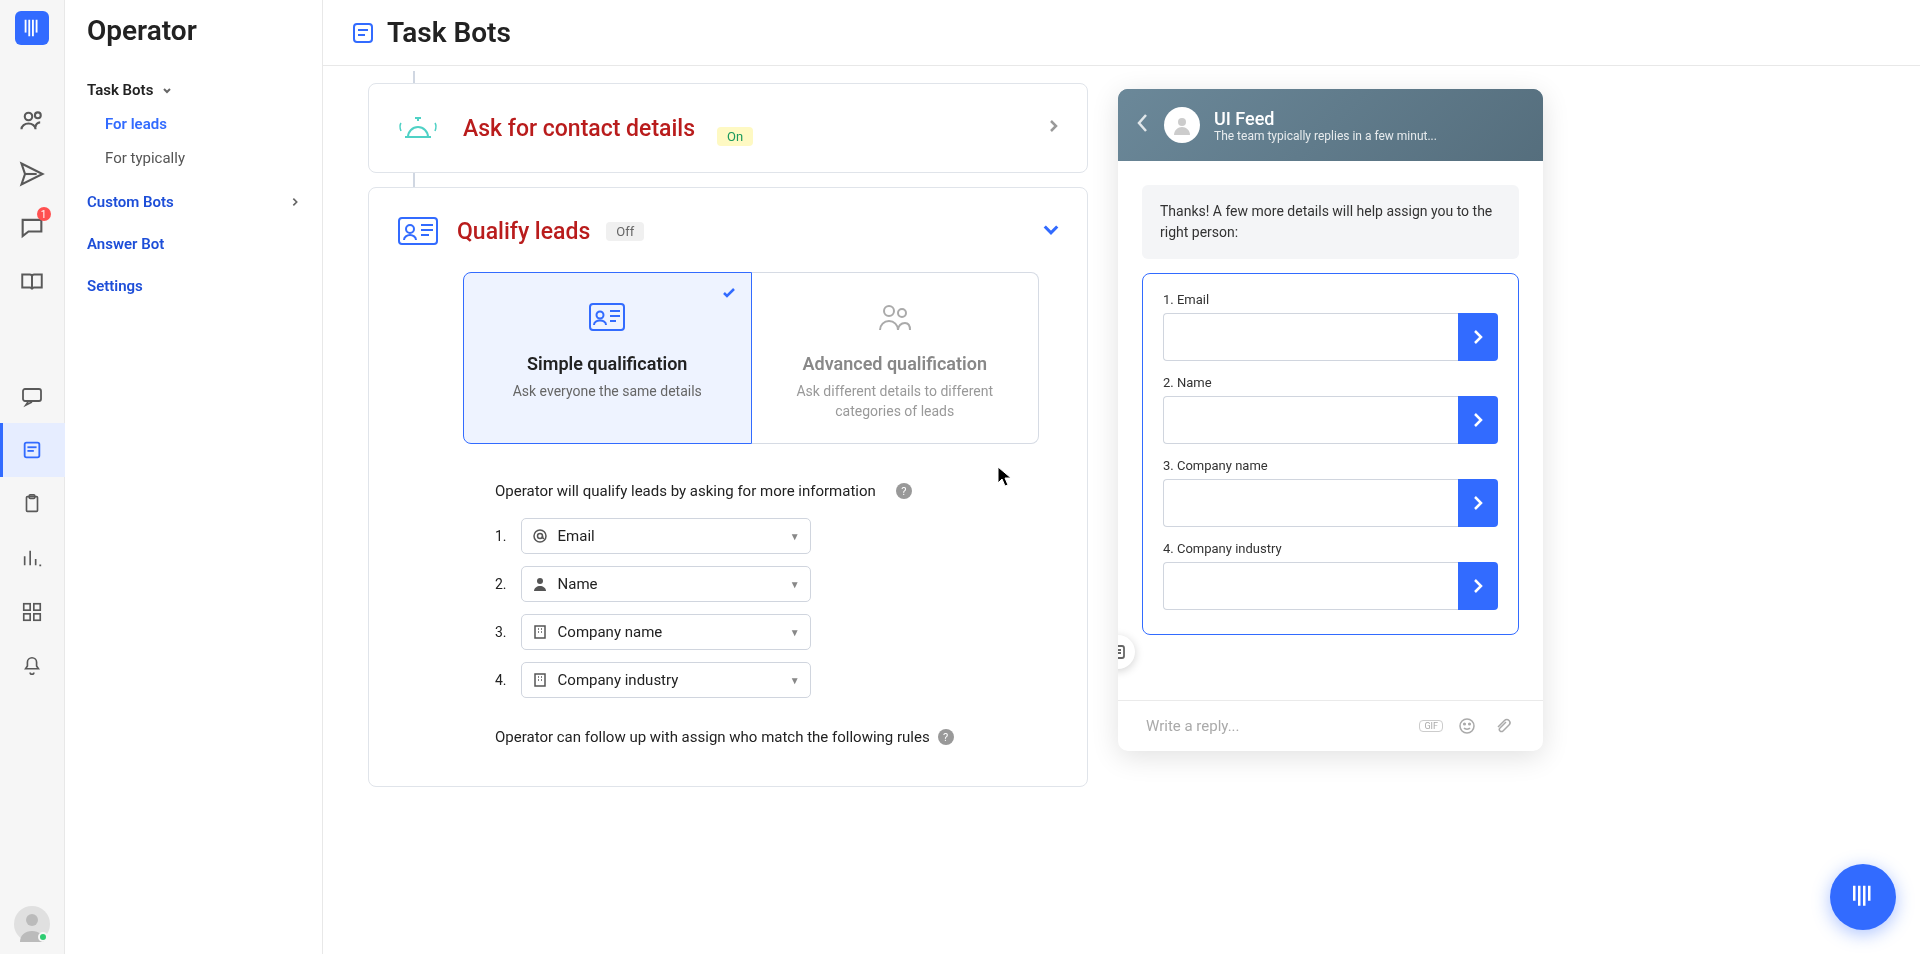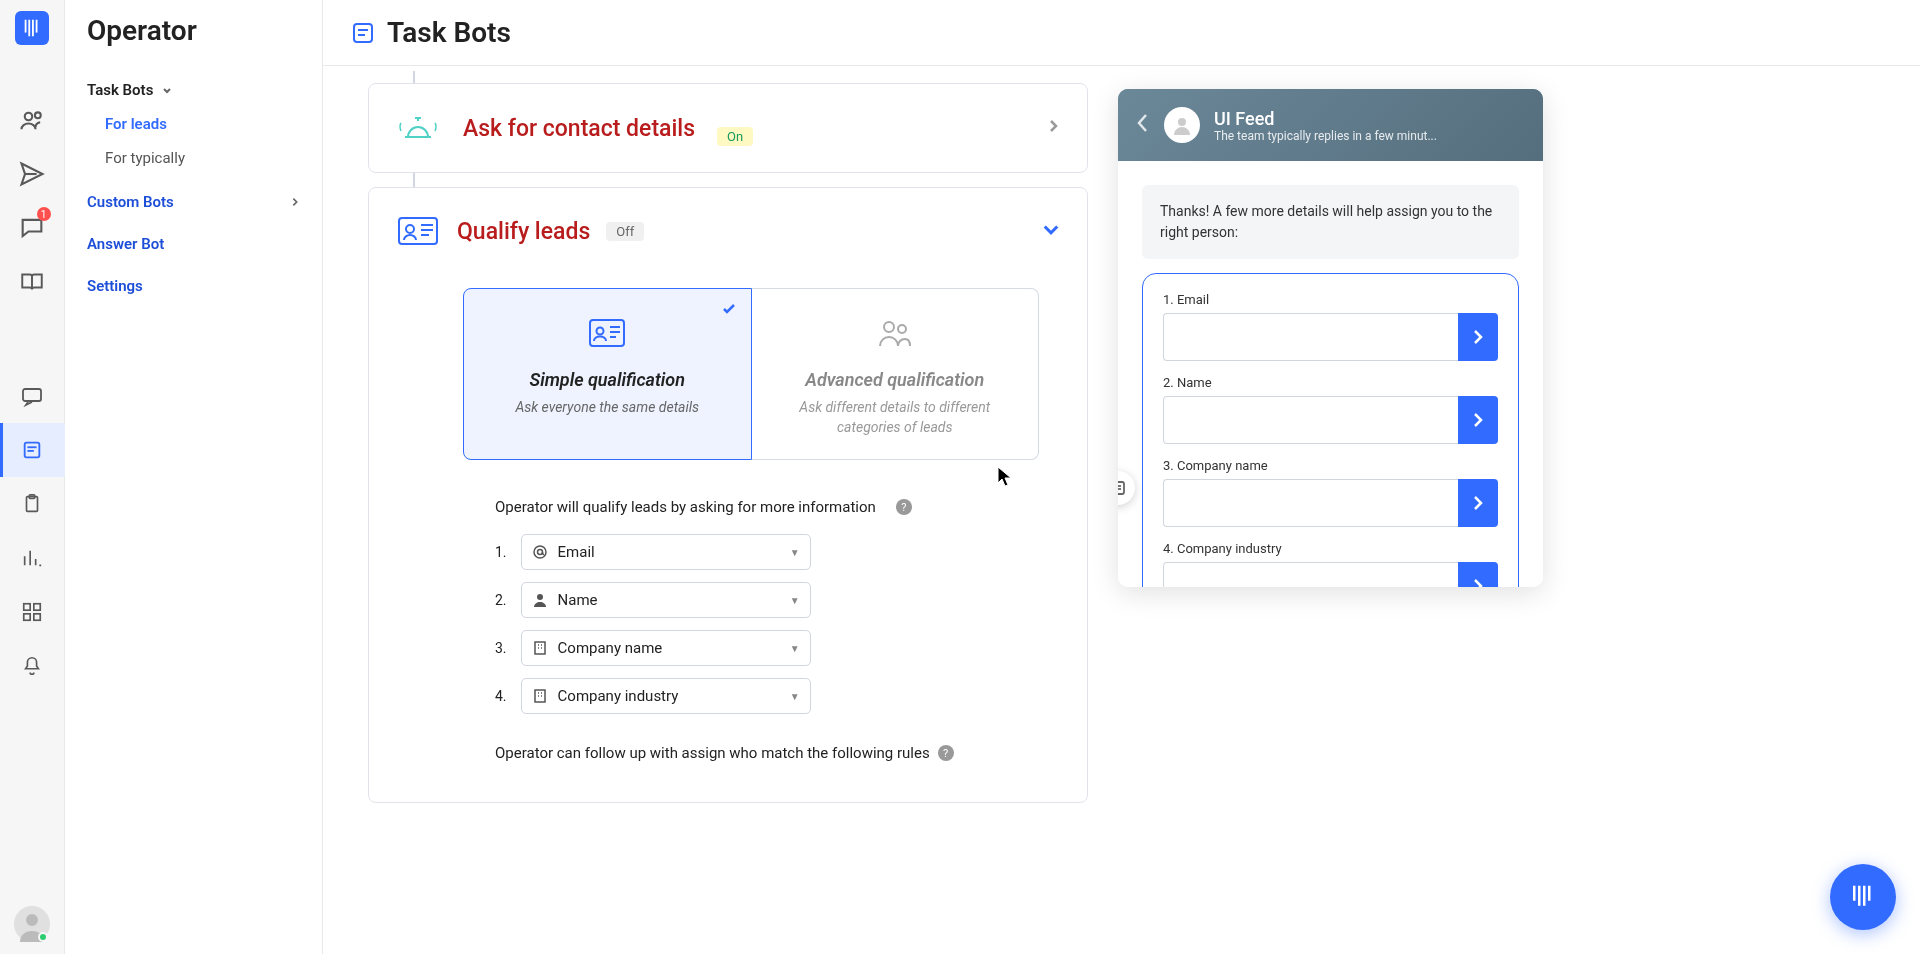--- a/index.html
+++ b/index.html
@@ -247,24 +247,23 @@
       color: #326bff;
     }
     .card-chevron-gray {
       margin-left: auto;
       color: #999;
     }
 
     .option-row {
       display: flex;
       gap: 0;
-      margin-top: 36px;
+      margin-top: 20px;
       padding-left: 68px;
       padding-right: 22px;
-      font-style: italic;
     }
     .option-card {
       flex: 1;
       border: 1px solid #d6dbe4;
       padding: 22px 20px;
       display: flex;
       flex-direction: column;
       align-items: center;
       text-align: center;
       position: relative;
@@ -376,21 +375,21 @@
     .preview-panel {
       width: 425px;
       margin-top: 18px;
       margin-right: 16px;
       border-radius: 10px;
       background: #fff;
       box-shadow: 0 6px 28px rgba(0,0,0,0.12);
       display: flex;
       flex-direction: column;
       overflow: hidden;
-      height: 498px;
+      height: 662px;
       position: relative;
     }
     .preview-header {
       background: #5c7b8c;
       background-image: linear-gradient(135deg, #6b8899 0%, #556e7d 100%);
       color: #fff;
       padding: 18px 18px;
       display: flex;
       align-items: center;
       gap: 14px;
@@ -419,21 +418,21 @@
       background: #f4f5f7;
       border-radius: 6px;
       padding: 16px 18px;
       font-size: 14px;
       color: #333;
       line-height: 1.5;
       margin-bottom: 14px;
     }
     .form-bubble {
       border: 1.5px solid #326bff;
-      border-radius: 14px;
+      border-radius: 8px;
       padding: 18px 20px 24px 20px;
     }
     .form-label {
       font-size: 13px;
       color: #333;
       margin-bottom: 6px;
       margin-top: 14px;
     }
     .form-label:first-child { margin-top: 0; }
     .form-input-row {

